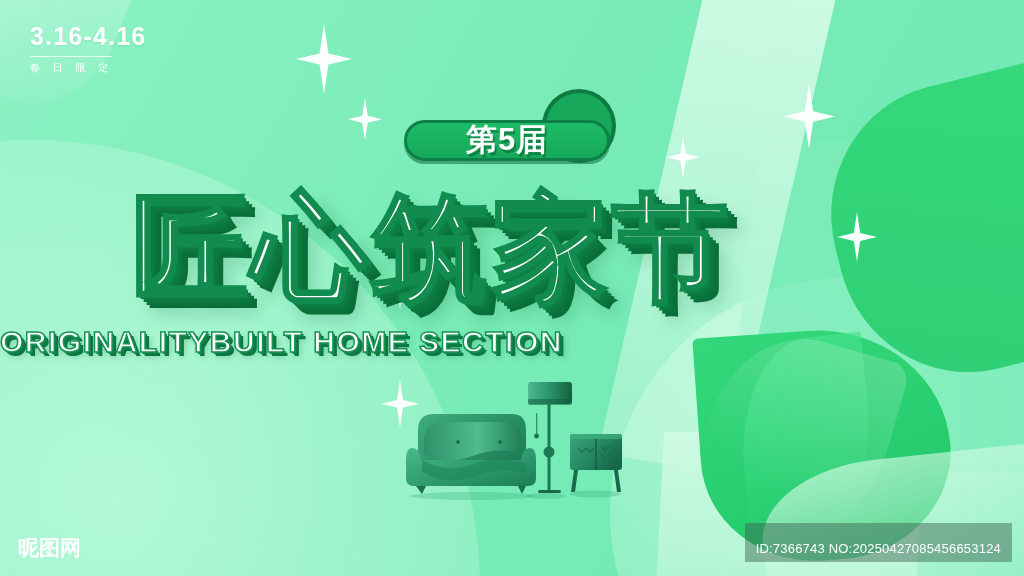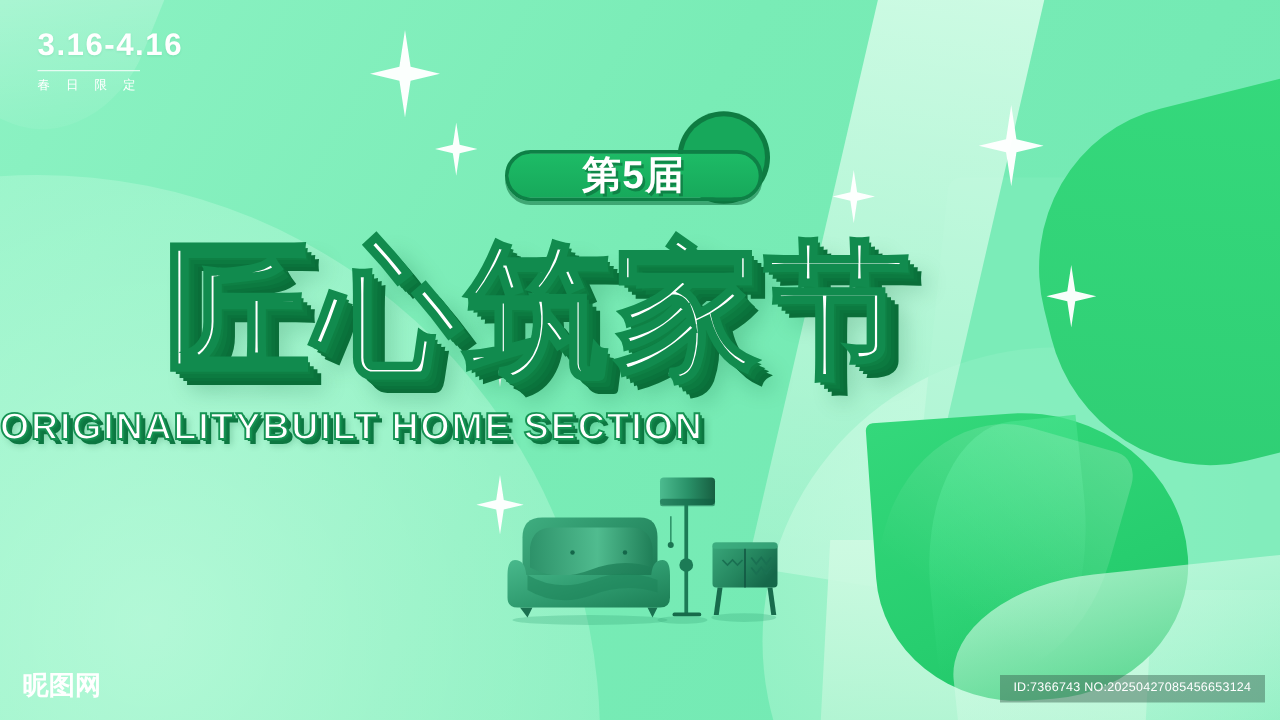--- a/index.html
+++ b/index.html
@@ -197,22 +197,22 @@
     position:absolute; left:18px; bottom:14px;
     display:flex; align-items:center; gap:6px;
     color:#fff;
   }
   .wm-cn { font-size:21px; font-weight:700; letter-spacing:0px; }
   .wm-url { font-size:18px; font-weight:400; letter-spacing:.2px; }
   .id-badge {
     position:absolute; right:12px; bottom:14px;
     background:rgba(56,96,78,.46);
     color:#fff;
-    font-size:10px;
-    padding:5px 11px 6px;
+    font-size:13px;
+    padding:18px 11px 6px;
     letter-spacing:.2px;
     white-space:nowrap;
   }
 </style>
 </head>
 <body>
 
 <div id="poster">
 
   <div class="bg-layer">

